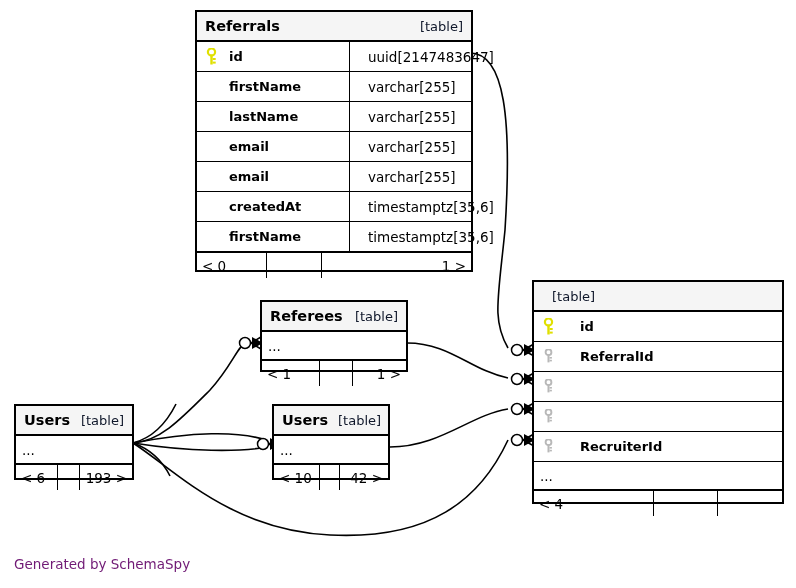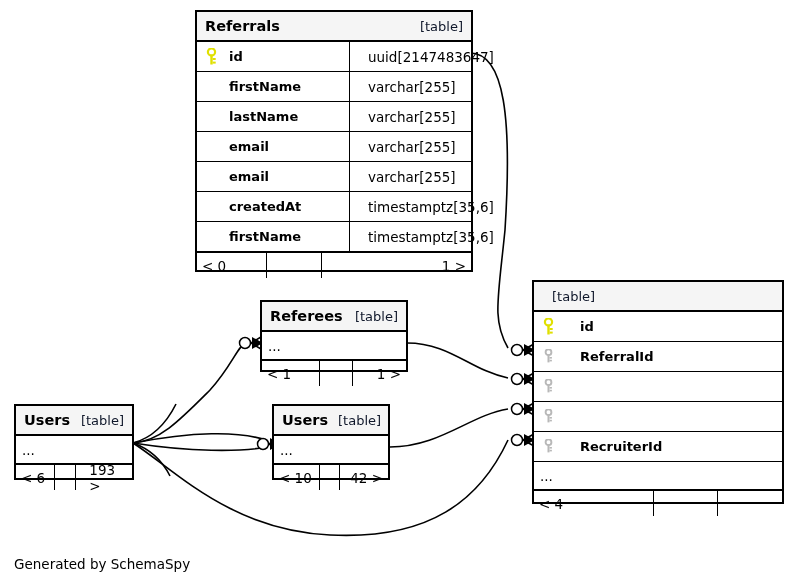--- a/index.html
+++ b/index.html
@@ -33,21 +33,21 @@
   .t-foot{display:flex;align-items:center;box-sizing:border-box;height:26px;border-top:1px solid #000;}
   .f-cell{display:flex;align-items:center;box-sizing:border-box;height:100%;
           font-size:13.5px;padding:0 5px;border-right:1px solid #000;}
   .f-cell:last-child{border-right:none;}
   .f-left{justify-content:flex-start;}
   .f-right{justify-content:flex-end;}
 
   
   .key{display:block;}
 
-  .credit{position:absolute;left:14px;top:556px;font-size:13.5px;color:#000000;}
+  .credit{position:absolute;left:14px;top:556px;font-size:13.5px;color:#701a75;}
 </style>
 </head>
 <body>
 
 <div id="canvas">
 
   <svg id="edges" viewBox="0 0 796 588">
     <g fill="none" stroke="#000" stroke-width="1.6">
 
       <path d="M470,53 C505,53 512,120 505,230 C498,300 492,320 508,348"></path>
@@ -174,21 +174,21 @@
 
   <div class="table-box" style="left:14px;top:404px;width:120px;height:76px;">
     <div class="t-title">
       <span class="t-name">Users</span>
       <span class="t-tag">[table]</span>
     </div>
     <div class="ellipsis-row">...</div>
     <div class="t-foot">
       <span class="f-cell f-left" style="width:42px;">&lt; 6</span>
       <span class="f-cell" style="width:22px;"></span>
-      <span class="f-cell f-right" style="flex:1 1 auto;margin-left:8px;">193 &gt;</span>
+      <span class="f-cell f-right" style="flex:1 1 auto;">193 &gt;</span>
     </div>
   </div>
 
   <div class="table-box" style="left:272px;top:404px;width:118px;height:76px;">
     <div class="t-title">
       <span class="t-name">Users</span>
       <span class="t-tag">[table]</span>
     </div>
     <div class="ellipsis-row">...</div>
     <div class="t-foot">

